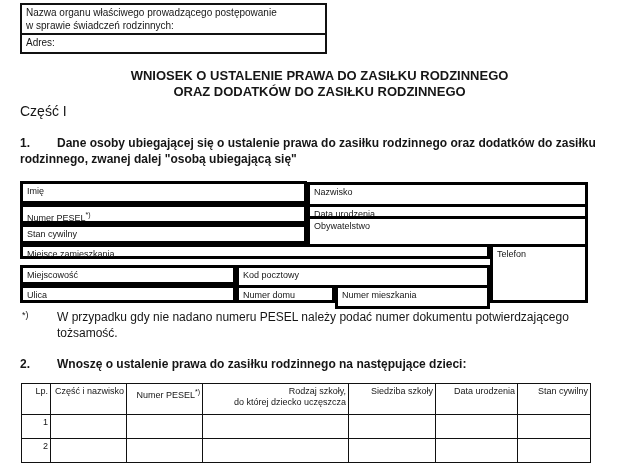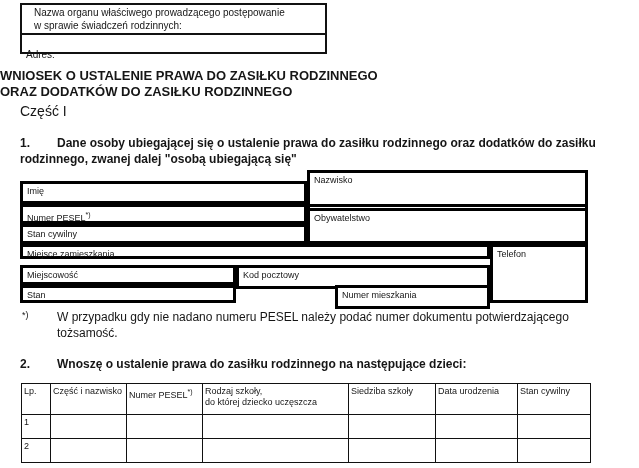--- a/index.html
+++ b/index.html
@@ -19,36 +19,36 @@
     position: absolute;
     left: 20px; top: 3px;
     width: 307px; height: 51px;
     border: 2px solid #111;
     box-sizing: border-box;
   }
   .header-box-top {
     height: 30px;
     border-bottom: 2px solid #111;
     box-sizing: border-box;
-    padding: 2px 12px;
+    padding: 2px 4px;
     font-size: 10px;
     line-height: 12.5px;
   }
   .header-box-bottom {
-    padding: 14px 4px;
+    padding: 2px 4px;
     font-size: 10px;
     line-height: 12px;
   }
 
   
   .title {
     position: absolute;
     left: 0; top: 68px;
     width: 639px;
-    text-align: left;
+    text-align: center;
     font-size: 13px;
     font-weight: bold;
     line-height: 16px;
   }
 
   .part-label {
     position: absolute;
     left: 20px; top: 103px;
     font-size: 14px;
   }
@@ -106,21 +106,21 @@
     left: 21px; top: 383px;
     width: 569px;
     border-collapse: collapse;
     table-layout: fixed;
   }
   table.children th, table.children td {
     border: 1px solid #111;
     font-size: 9px;
     line-height: 11px;
     padding: 2px;
-    text-align: left;
+    text-align: right;
     vertical-align: top;
     font-weight: normal;
     overflow: hidden;
   }
   table.children th { height: 26px; }
   table.children td { height: 19px; }
   table.children th sup { font-size: 7px; }
 </style>
 </head>
 <body>
@@ -144,49 +144,52 @@
 
   <div class="part-label">Część I</div>
 
   <div class="section-heading s1">
     <span class="num">1.</span><span>Dane osoby ubiegającej się o ustalenie prawa do zasiłku rodzinnego oraz dodatków do zasiłku rodzinnego, zwanej dalej "osobą ubiegającą się"</span>
   </div>
 
   <div class="cell" style="left:20px;top:181px;width:287px;height:23px">
     <span>Imię</span>
   </div>
-  <div class="cell" style="left:307px;top:170px;width:281px;height:37px">
+  <div class="cell" style="left:307px;top:182px;width:281px;height:37px">
     <span>Nazwisko</span>
   </div>
   <div class="cell" style="left:20px;top:204px;width:287px;height:20px">
     <span>Numer PESEL</span><sup>*)</sup>
   </div>
   <div class="cell" style="left:307px;top:204px;width:281px;height:20px">
     <span>Data urodzenia</span>
   </div>
   <div class="cell" style="left:20px;top:224px;width:287px;height:20px">
     <span>Stan cywilny</span>
   </div>
-  <div class="cell" style="left:307px;top:208px;width:281px;height:36px">
+  <div class="cell" style="left:307px;top:216px;width:281px;height:36px">
     <span>Obywatelstwo</span>
   </div>
   <div class="cell" style="left:20px;top:244px;width:470px;height:15px">
     <span>Miejsce zamieszkania</span>
   </div>
   <div class="cell" style="left:490px;top:244px;width:98px;height:59px">
     <span>Telefon</span>
   </div>
   <div class="cell" style="left:20px;top:265px;width:216px;height:20px">
     <span>Miejscowość</span>
   </div>
   <div class="cell" style="left:236px;top:265px;width:254px;height:24px">
     <span>Kod pocztowy</span>
   </div>
   <div class="cell" style="left:20px;top:285px;width:216px;height:18px">
-    <span>Stan</span>
+    <span>Ulica</span>
+  </div>
+  <div class="cell" style="left:236px;top:285px;width:99px;height:18px">
+    <span>Numer domu</span>
   </div>
   <div class="cell" style="left:335px;top:285px;width:155px;height:24px">
     <span>Numer mieszkania</span>
   </div>
 
   <div class="footnote">
     <span class="marker">*)</span>
     <span class="text">W przypadku gdy nie nadano numeru PESEL należy podać numer dokumentu potwierdzającego tożsamość.</span>
   </div>
 

